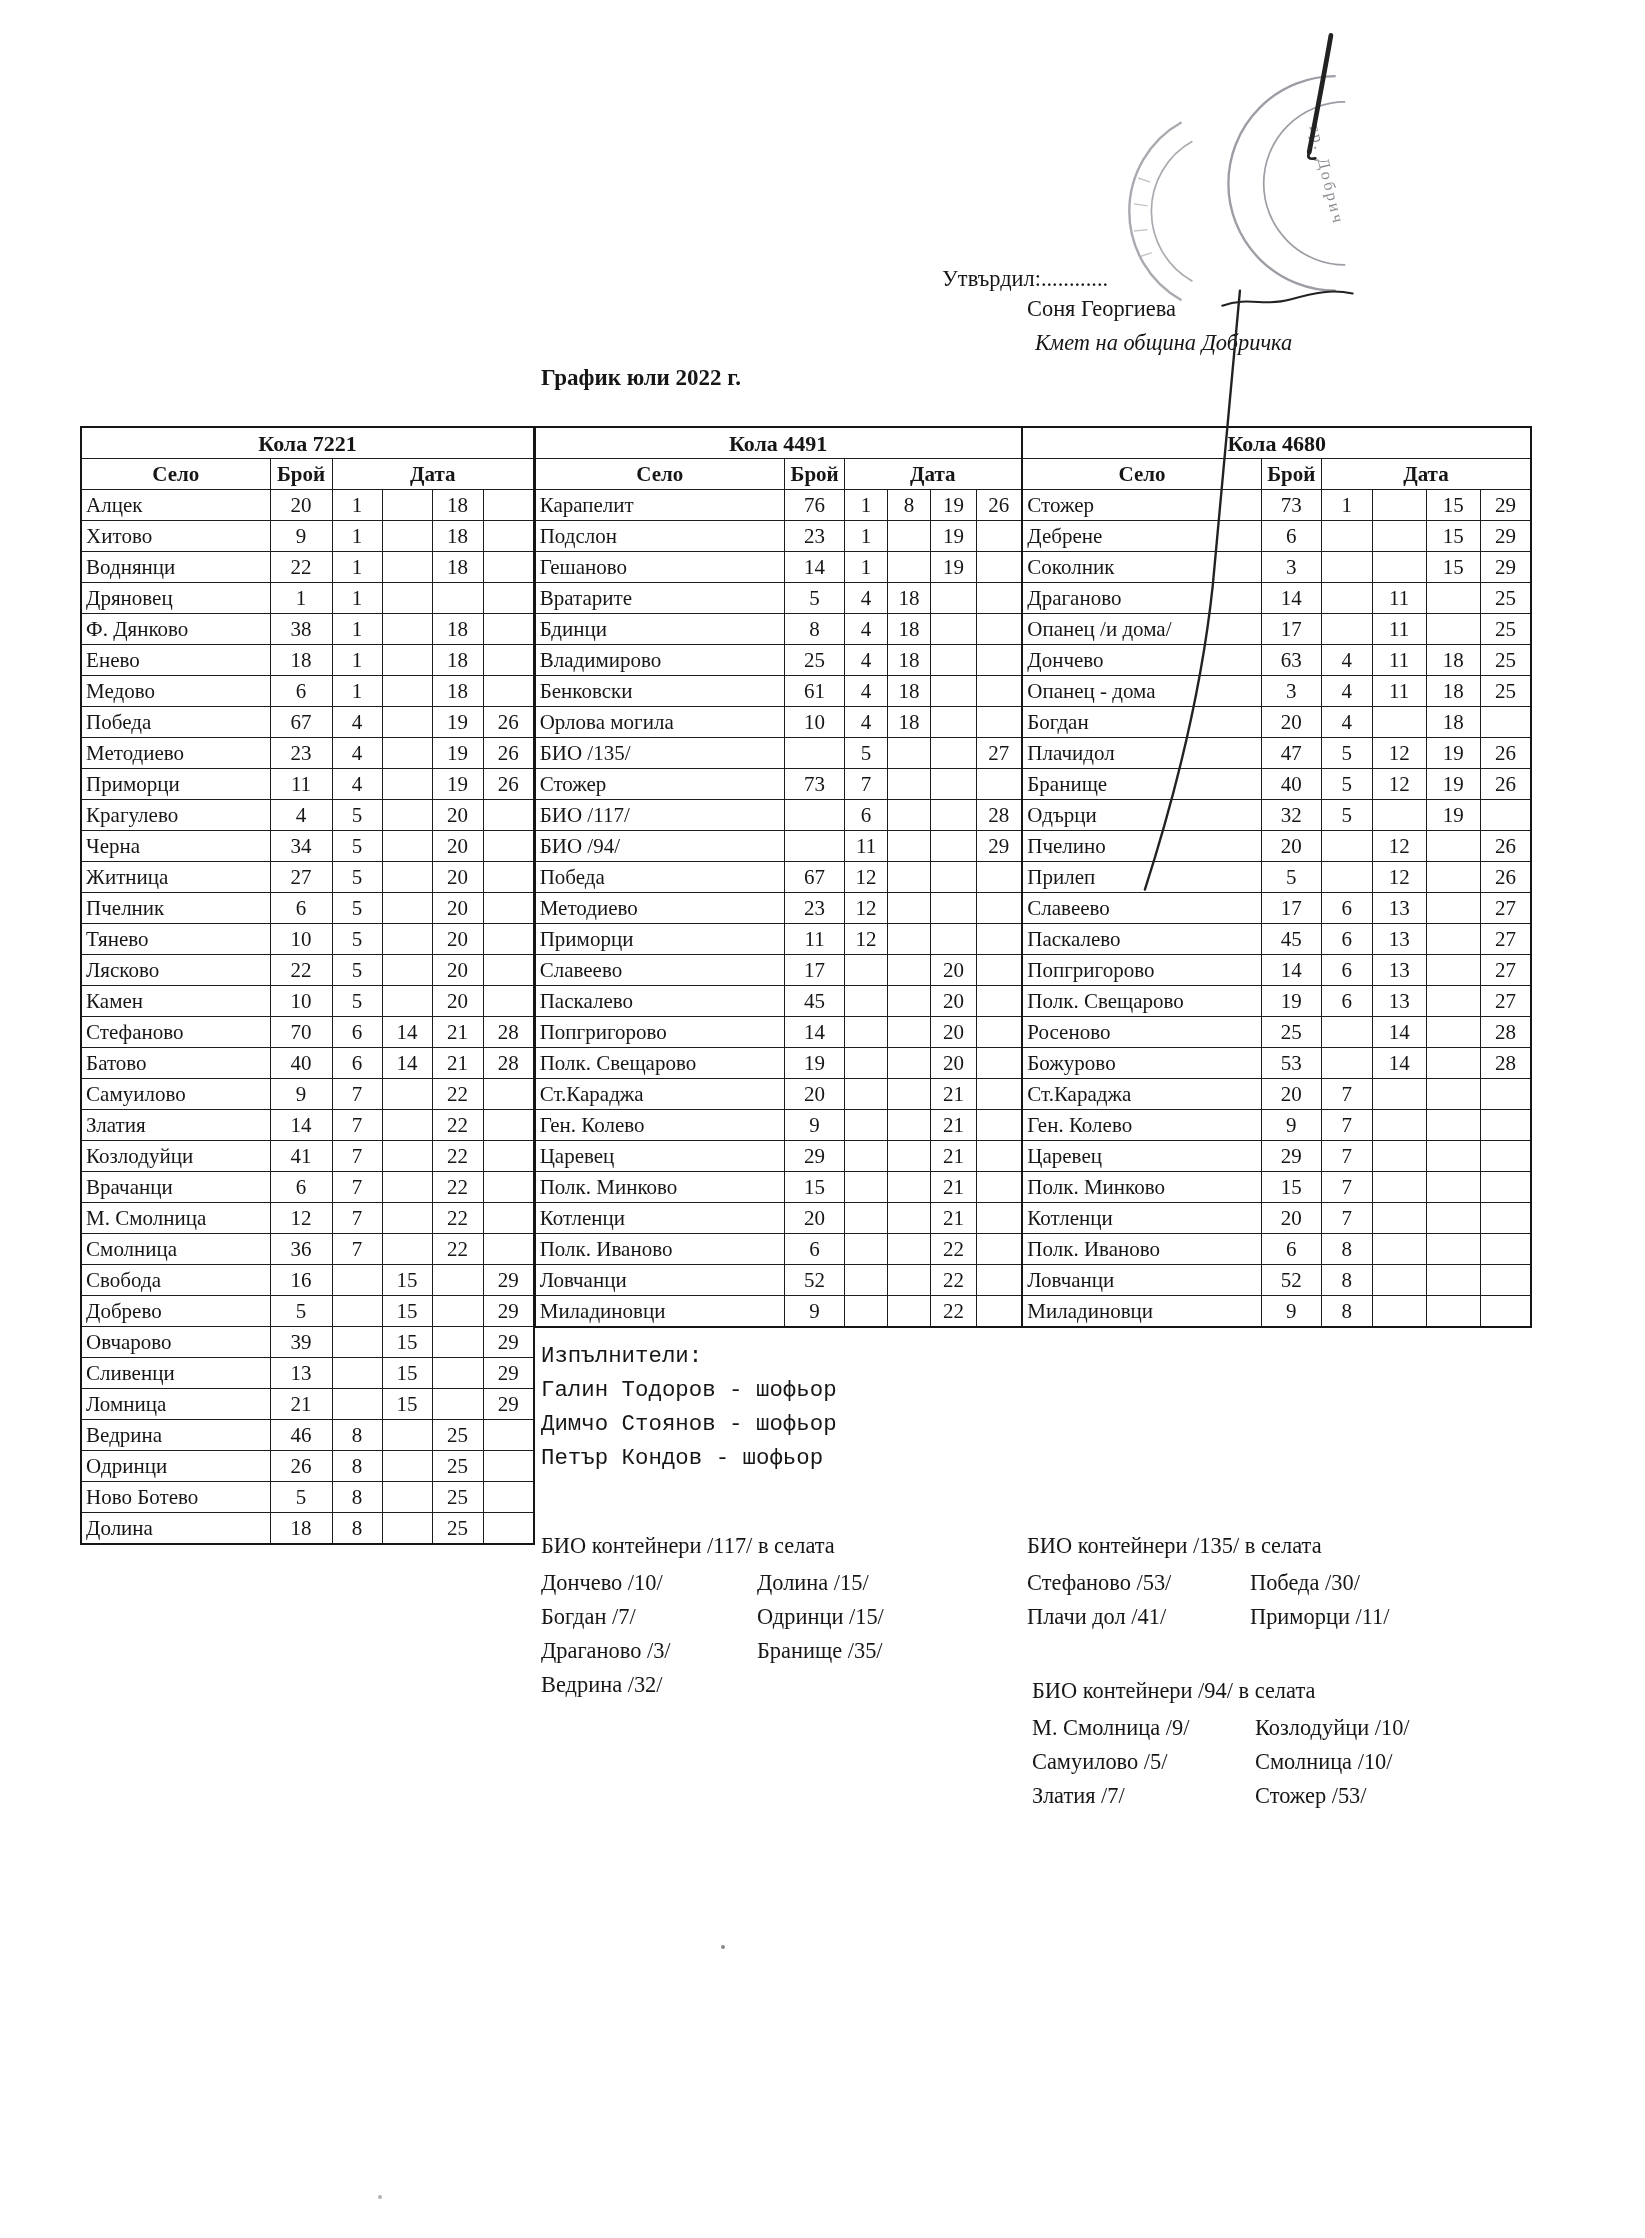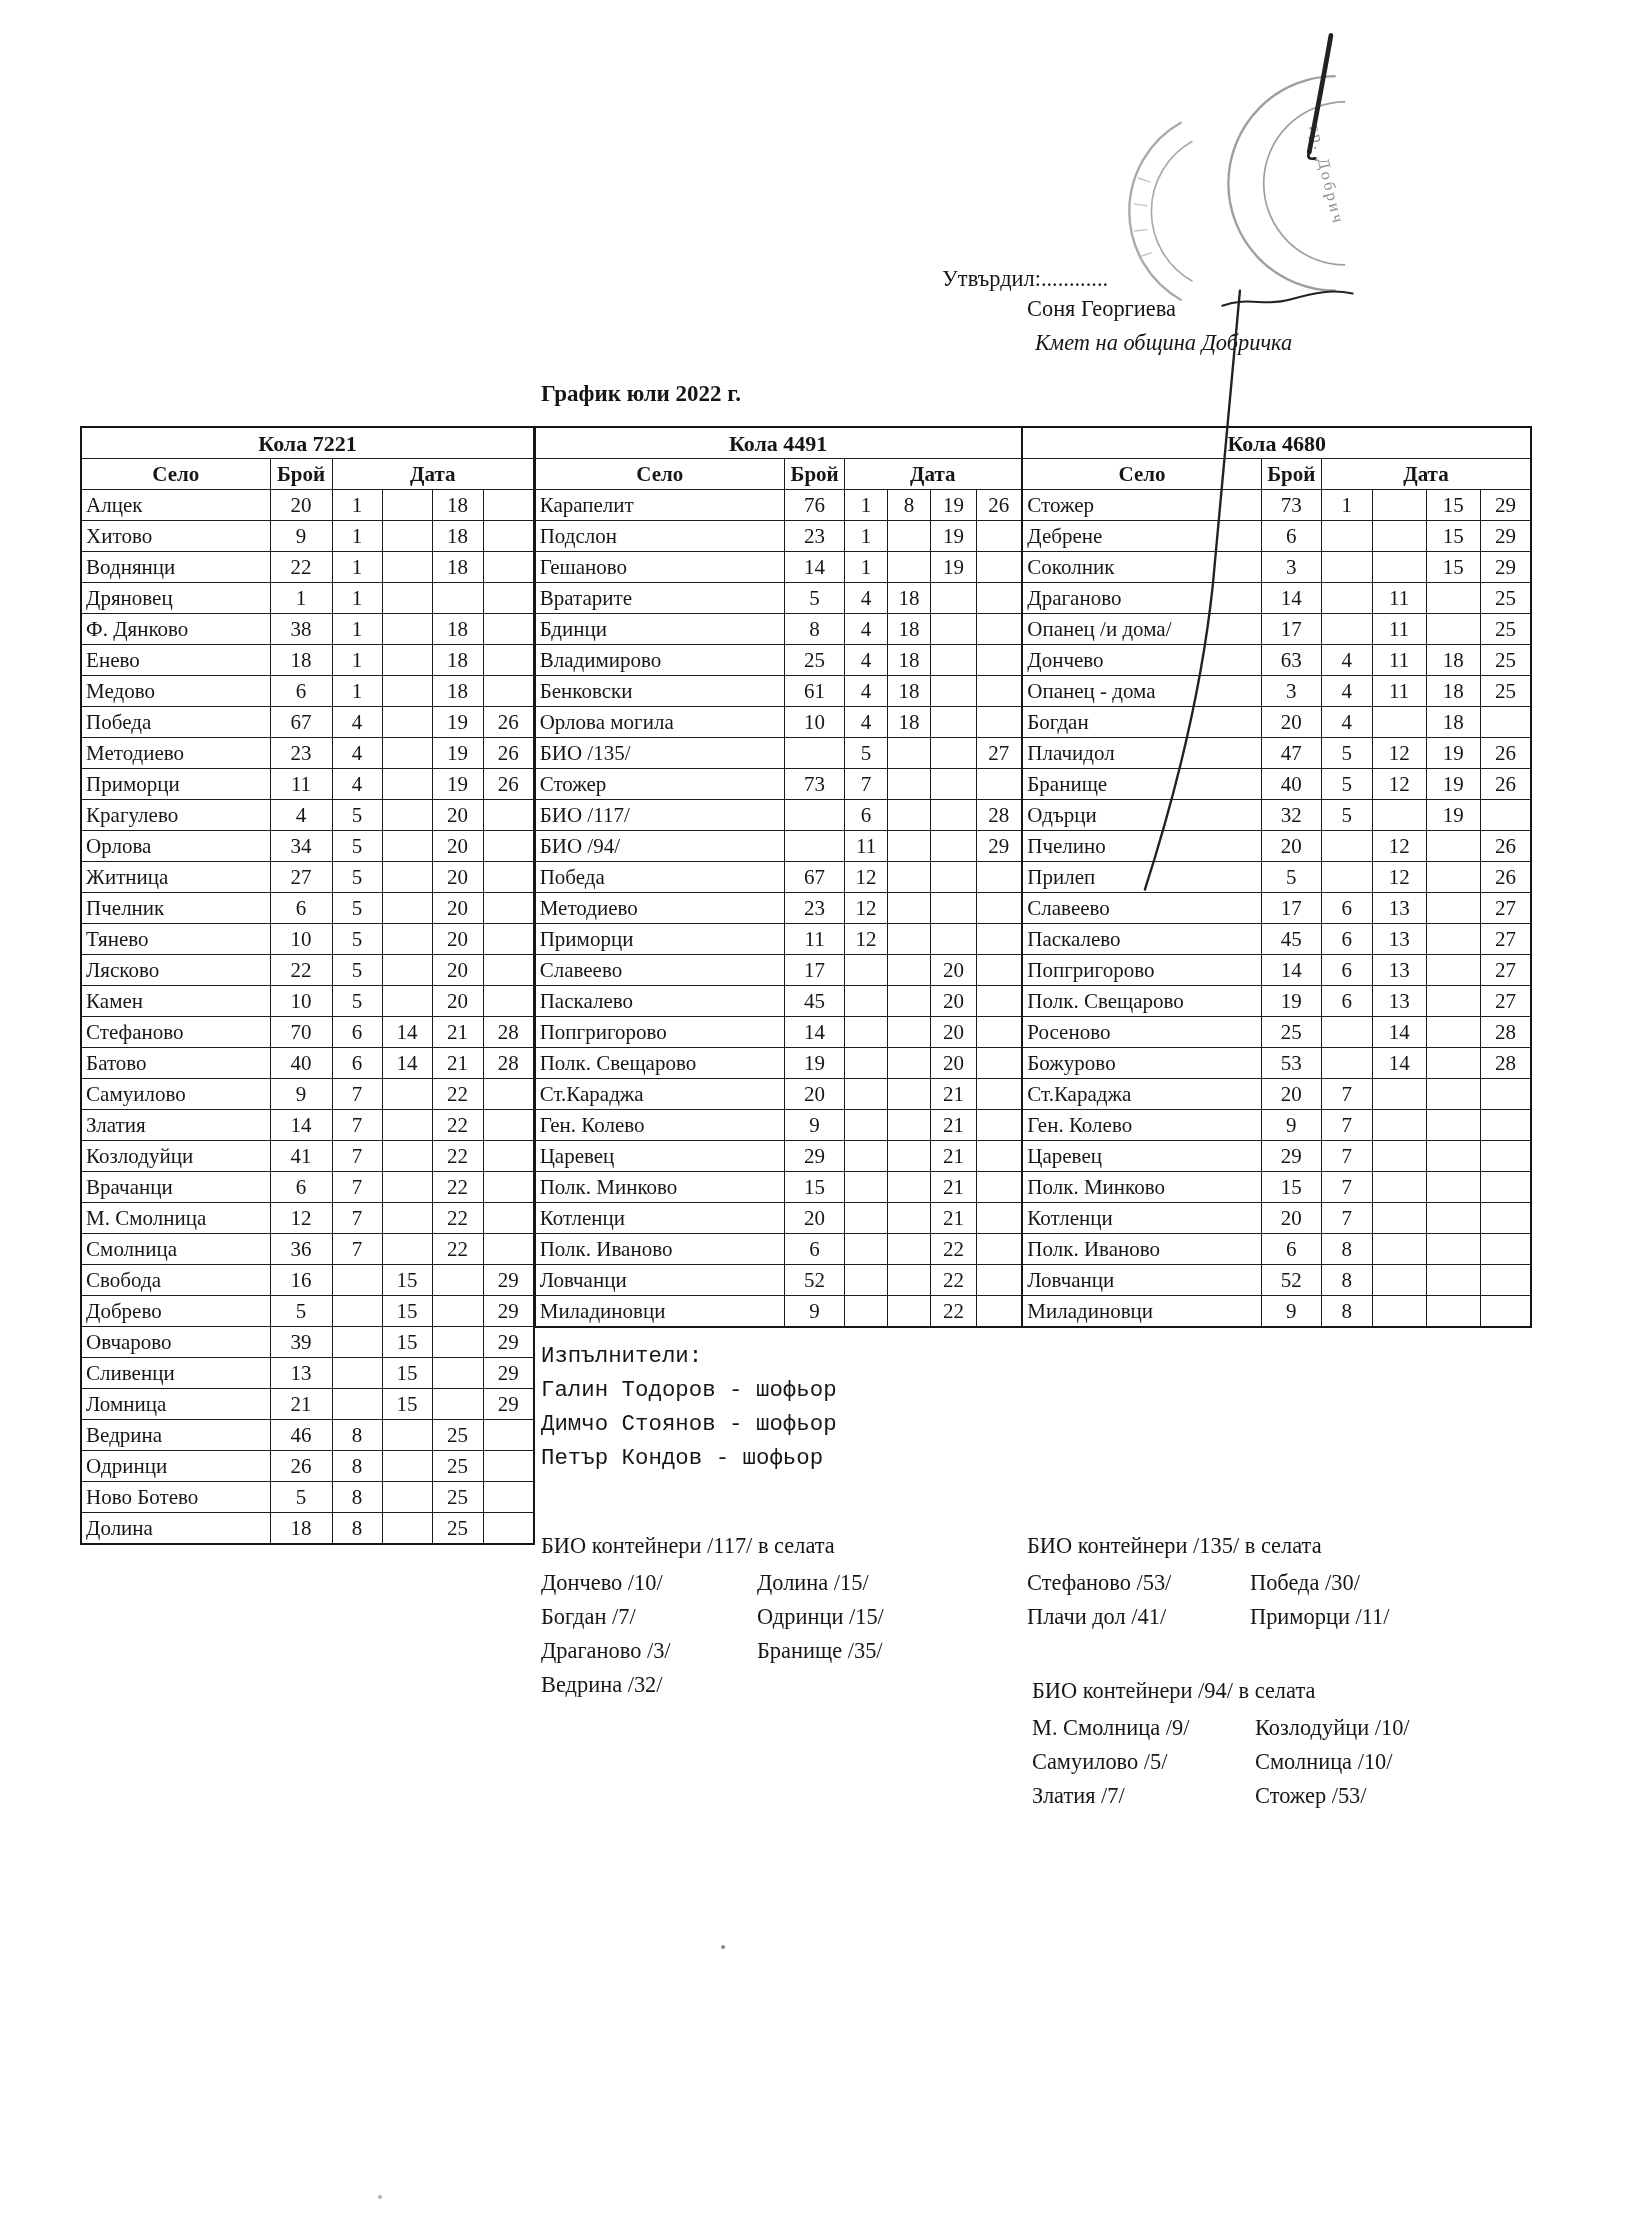--- a/index.html
+++ b/index.html
@@ -9,21 +9,21 @@
     background:#ffffff;
     font-family:"Liberation Serif","DejaVu Serif",serif;
     color:#161616;
     overflow:hidden;
   }
   
   .approve-label{position:absolute;left:942px;top:266px;font-size:22.4px;white-space:nowrap;}
   .approve-name{position:absolute;left:1027px;top:296px;font-size:22.4px;white-space:nowrap;}
   .approve-role{position:absolute;left:1035px;top:330px;font-size:22.4px;font-style:italic;white-space:nowrap;}
   
-  .doc-title{position:absolute;left:541px;top:365px;font-size:23px;font-weight:bold;white-space:nowrap;margin-top:16px;}
+  .doc-title{position:absolute;left:541px;top:365px;font-size:23px;font-weight:bold;white-space:nowrap;}
   
   .tables{position:absolute;left:80px;top:426px;display:flex;align-items:flex-start;}
   table.grid{border-collapse:collapse;table-layout:fixed;font-size:21px;}
   table.grid + table.grid{margin-left:-1.4px;}
   table.grid{border:2px solid #151515;}
   table.grid th,table.grid td{
     border:1.4px solid #1d1d1d;
     padding:0 4.1px;
     height:30px;line-height:27px;
     white-space:nowrap;overflow:hidden;
@@ -162,21 +162,21 @@
           </tr>
           <tr>
             <td class="selo">Крагулево</td>
             <td class="num">4</td>
             <td class="num">5</td>
             <td class="num"></td>
             <td class="num">20</td>
             <td class="num"></td>
           </tr>
           <tr>
-            <td class="selo">Орлова</td>
+            <td class="selo">Черна</td>
             <td class="num">34</td>
             <td class="num">5</td>
             <td class="num"></td>
             <td class="num">20</td>
             <td class="num"></td>
           </tr>
           <tr>
             <td class="selo">Житница</td>
             <td class="num">27</td>
             <td class="num">5</td>

